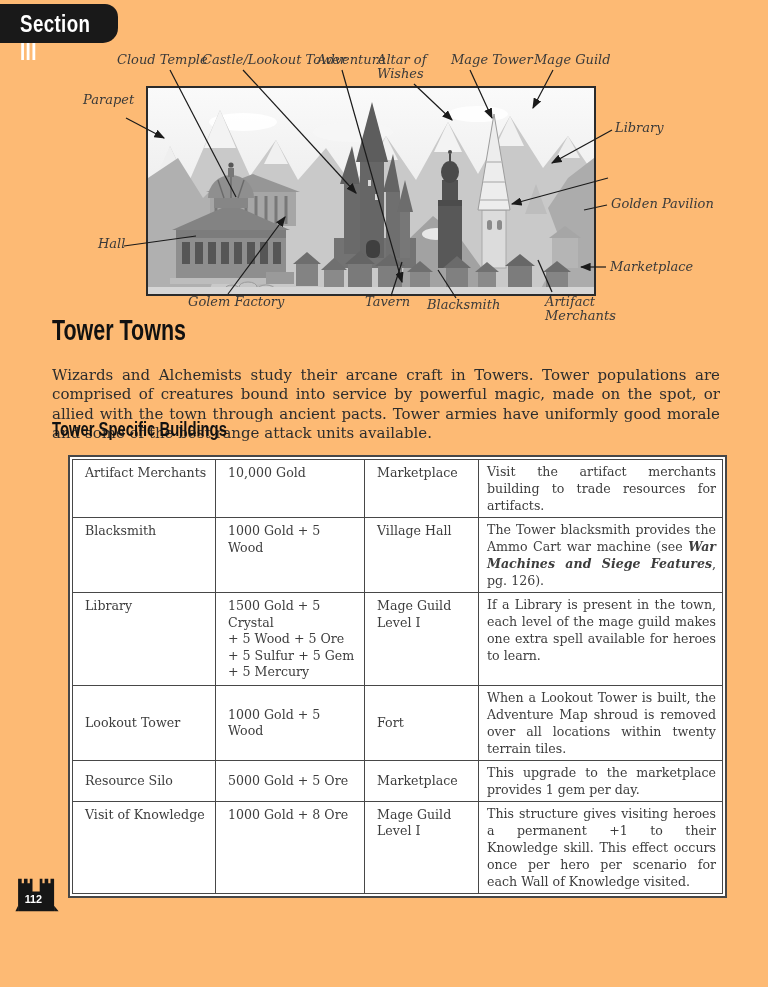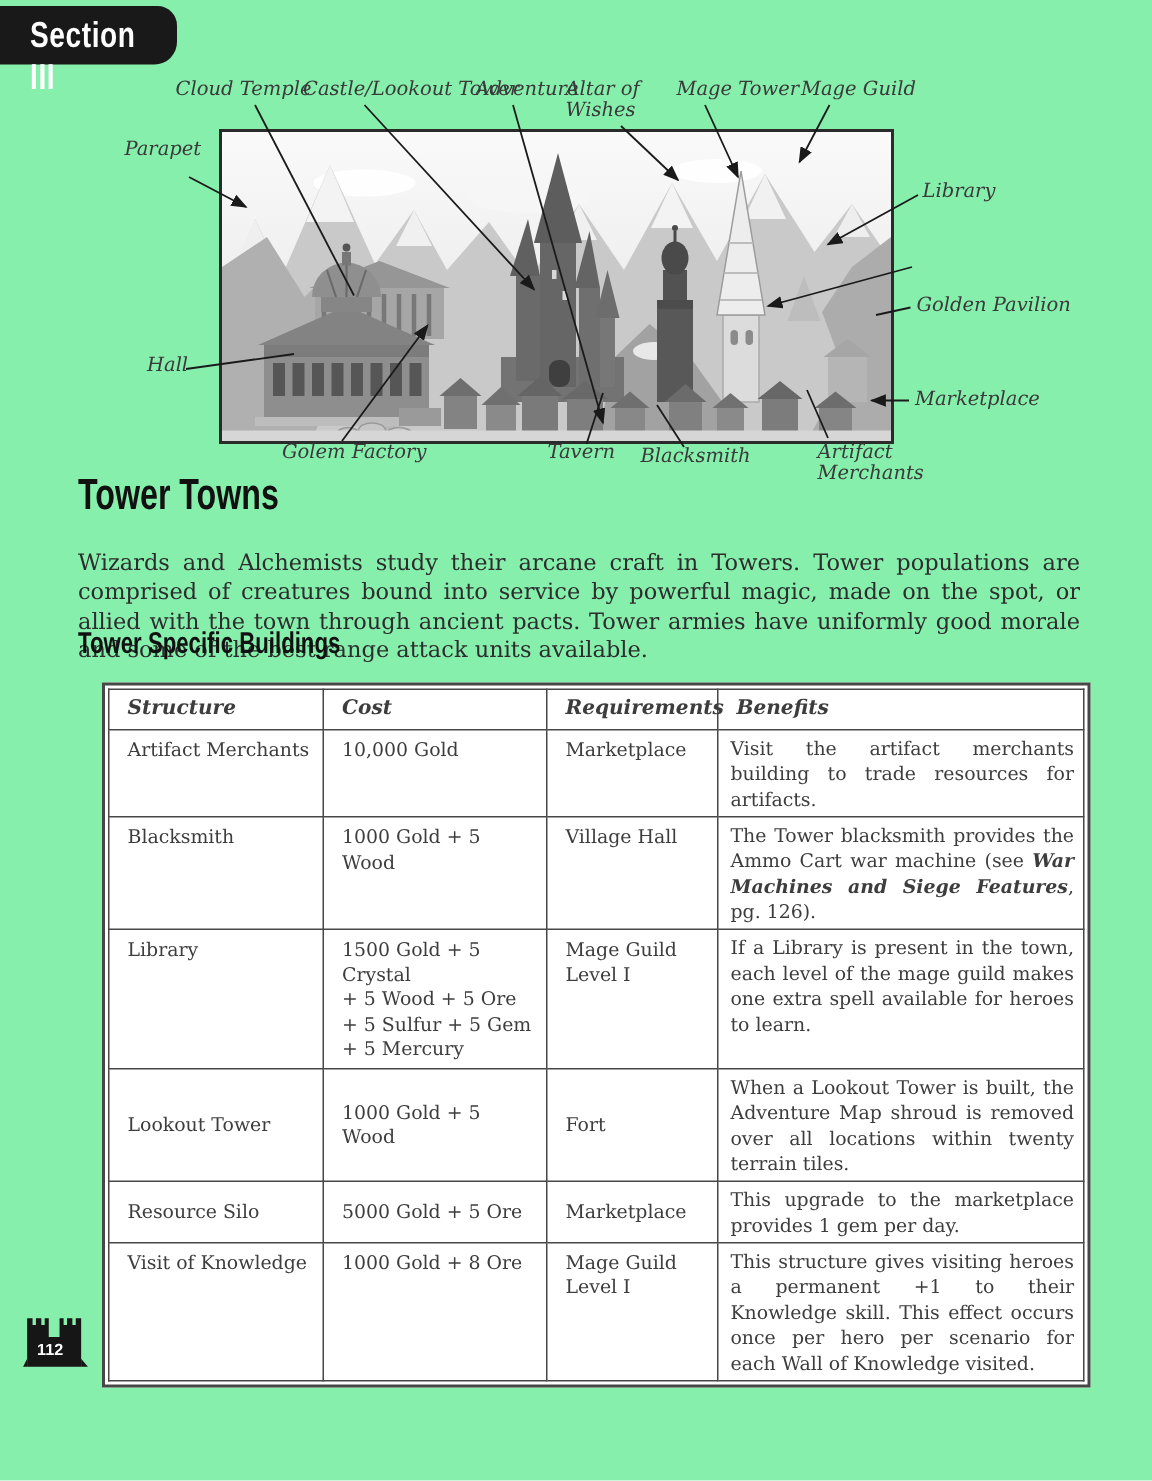--- a/index.html
+++ b/index.html
@@ -1,16 +1,16 @@
 <!DOCTYPE html>
 <html><head>
 <meta charset="utf-8">
 <style>
   html,body{margin:0;padding:0;background:#ffffff;}
-  .page{position:relative;width:768px;height:987px;background:#86efac;overflow:hidden;
+  .page{position:relative;width:768px;height:987px;background:#fdba74;overflow:hidden;
         font-family:"DejaVu Serif", serif;color:#2e2e2e;}
 
   
   .section-tab{position:absolute;left:0;top:4px;width:118px;height:39px;
                background:#191919;border-radius:0 13px 15px 0;}
   .section-tab span{display:inline-block;color:#ffffff;
         font-family:"Liberation Sans", sans-serif;font-weight:bold;font-size:24px;
         transform:scaleX(.78);transform-origin:left center;margin:6px 0 0 20px;letter-spacing:.5px;}
 
   
@@ -208,26 +208,20 @@
 
   <div class="tbl-wrap">
     <table>
       <colgroup>
           <col class="c1">
           <col class="c2">
           <col class="c3">
           <col>
         </colgroup>
       <tbody>
-          <tr>
-        <th>Structure</th>
-        <th>Cost</th>
-        <th>Requirements</th>
-        <th>Benefits</th>
-      </tr>
       <tr style="height:48px">
         <td>Artifact Merchants</td>
         <td class="cost">10,000 Gold</td>
         <td>Marketplace</td>
         <td class="benefit">Visit the artifact merchants building to trade resources for artifacts.</td>
       </tr>
       <tr style="height:57px">
         <td>Blacksmith</td>
         <td class="cost">1000 Gold + 5 Wood</td>
         <td>Village Hall</td>

